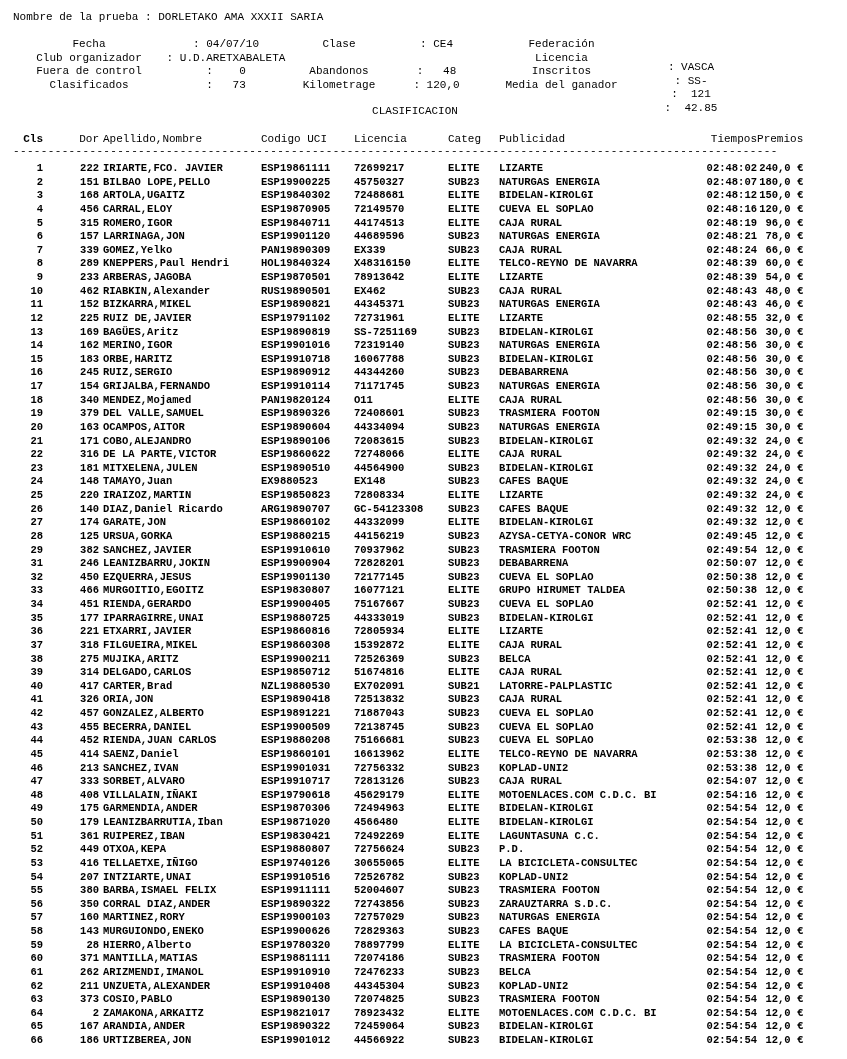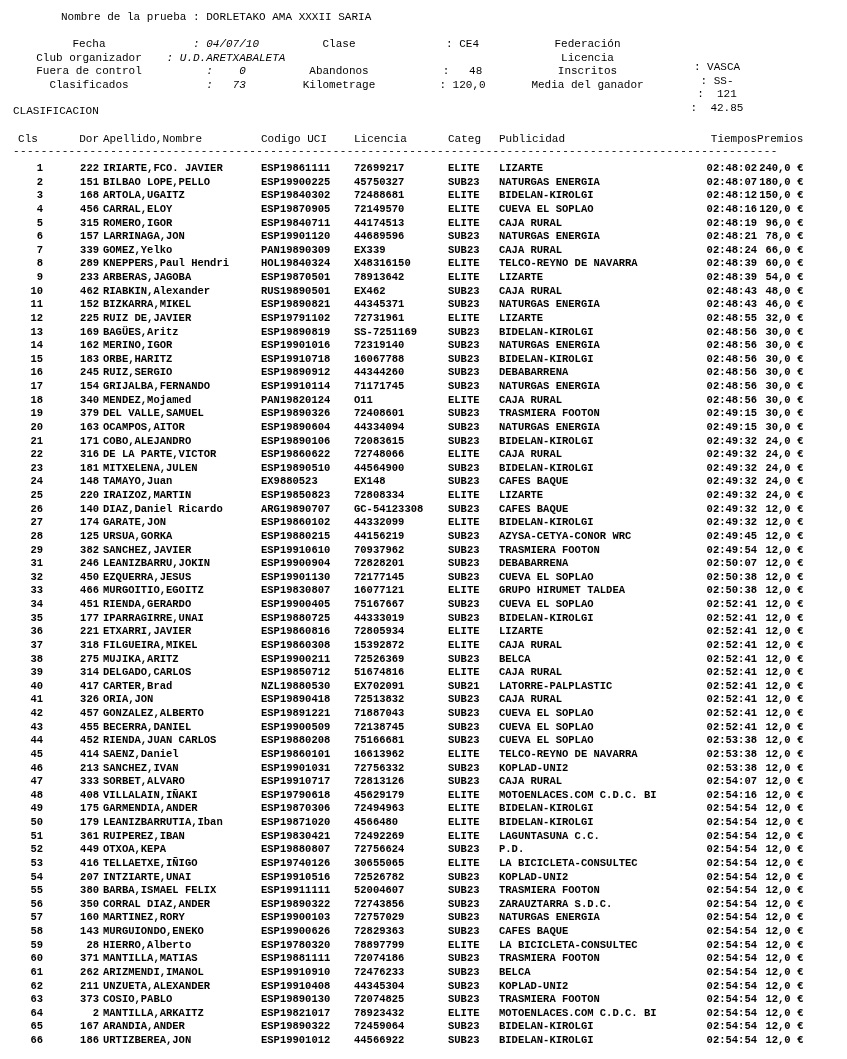--- a/index.html
+++ b/index.html
@@ -2,44 +2,44 @@
 <html><head>
 <meta charset="utf-8">
 <style>
   html, body { margin: 0; padding: 0; background: #ffffff; }
   body {
     width: 847px; height: 1059px; overflow: hidden;
     font-family: "Liberation Mono", "DejaVu Sans Mono", monospace;
     color: #000;
   }
   .page { position: relative; padding: 10px 0 0 13px; }
-  .title-line { font-size: 11px; height: 14px; line-height: 14px; white-space: pre; margin-bottom: 14px; margin-left: 48px; }
+  .title-line { font-size: 11px; height: 14px; line-height: 14px; white-space: pre; margin-bottom: 14px; }
   .meta { font-size: 11px; line-height: 13.5px; }
   .meta-row { display: flex; height: 13.5px; white-space: pre; text-align: center; }
   .c-l1 { width: 152px; }
-  .c-v1 { width: 122px; font-style: italic; }
+  .c-v1 { width: 122px; }
   .c-l2 { width: 104px; }
-  .c-v2 { width: 91px; margin-left: 26px; }
+  .c-v2 { width: 91px; }
   .c-l3 { width: 159px; }
   .c-v3 { width: 100px; margin-top: 23px; }
-  .section-title { text-align: left; font-size: 11px; margin: 12px 0 14px 0; padding-right: 30px; height: 14px; line-height: 14px; }
+  .section-title { text-align: center; font-size: 11px; margin: 12px 0 14px 0; padding-right: 30px; height: 14px; line-height: 14px; }
   table { border-collapse: collapse; font-size: 11px; }
   th { font-weight: normal; text-align: left; padding: 0; height: 14px; line-height: 14px; white-space: pre; }
   td { padding: 0; height: 13.62px; line-height: 13.62px; white-space: pre; font-weight: bold; font-size: 10.5px; }
   .dash { font-size: 11px; height: 14px; line-height: 10px; letter-spacing: 0.35px; overflow: hidden; white-space: pre; width: 790px; margin-bottom: 2px; }
   .w-cls { width: 30px; text-align: right; padding-right: 0; }
   .w-dor { width: 56px; text-align: right; padding-right: 4px; }
   .w-name { width: 158px; }
   .w-uci { width: 93px; }
   .w-lic { width: 94px; }
   .w-cat { width: 51px; }
   .w-pub { width: 194px; }
   .w-time { width: 64px; text-align: right; }
   .w-prem { width: 46px; text-align: right; }
-  th.w-cls { text-align: center; width: 30px; }
+  th.w-cls { text-align: right; width: 30px; font-weight: bold; }
   th.w-dor { text-align: right; }
 </style>
 </head>
 <body>
 
 <div class="page">
   <div class="title-line"><span>Nombre de la prueba</span> : <span>DORLETAKO AMA XXXII SARIA</span></div>
 
   <div class="meta" id="meta">
       <div class="meta-row"><span class="c-l1">Fecha</span><span class="c-v1">: 04/07/10</span><span class="c-l2">Clase</span><span class="c-v2">: CE4</span><span class="c-l3">Federación</span><span class="c-v3">: VASCA</span></div>
@@ -746,21 +746,21 @@
           <td class="w-uci">ESP19890130</td>
           <td class="w-lic">72074825</td>
           <td class="w-cat">SUB23</td>
           <td class="w-pub">TRASMIERA FOOTON</td>
           <td class="w-time">02:54:54</td>
           <td class="w-prem">12,0 €</td>
         </tr>
         <tr>
           <td class="w-cls">64</td>
           <td class="w-dor">2</td>
-          <td class="w-name">MANTILLA,ARKAITZ</td>
+          <td class="w-name">ZAMAKONA,ARKAITZ</td>
           <td class="w-uci">ESP19821017</td>
           <td class="w-lic">78923432</td>
           <td class="w-cat">ELITE</td>
           <td class="w-pub">MOTOENLACES.COM C.D.C. BI</td>
           <td class="w-time">02:54:54</td>
           <td class="w-prem">12,0 €</td>
         </tr>
         <tr>
           <td class="w-cls">65</td>
           <td class="w-dor">167</td>

